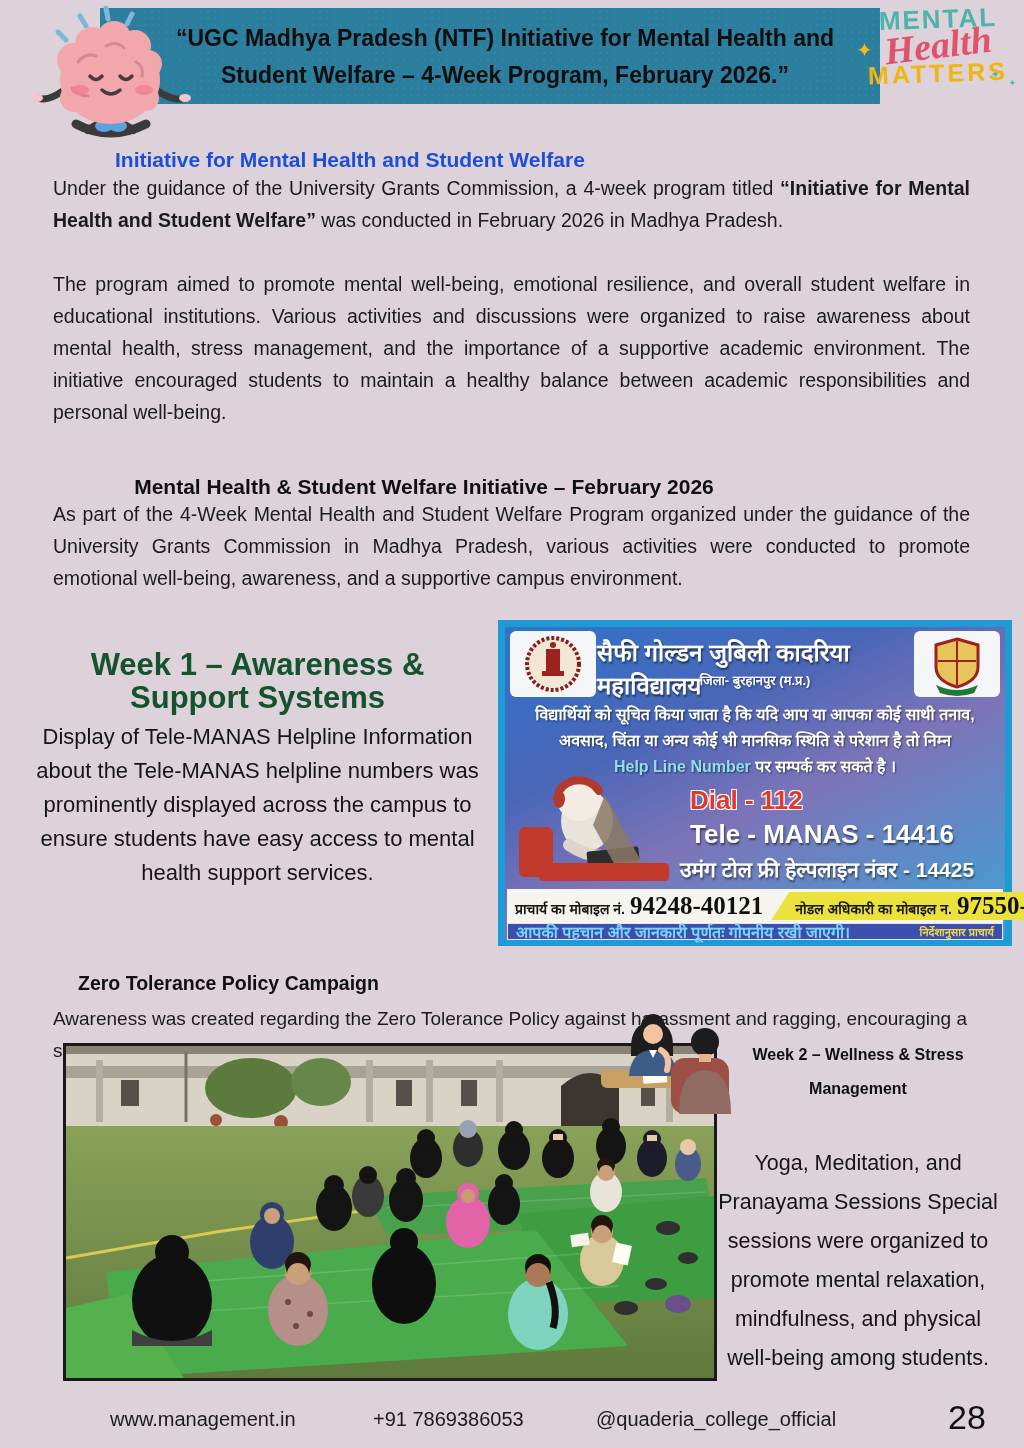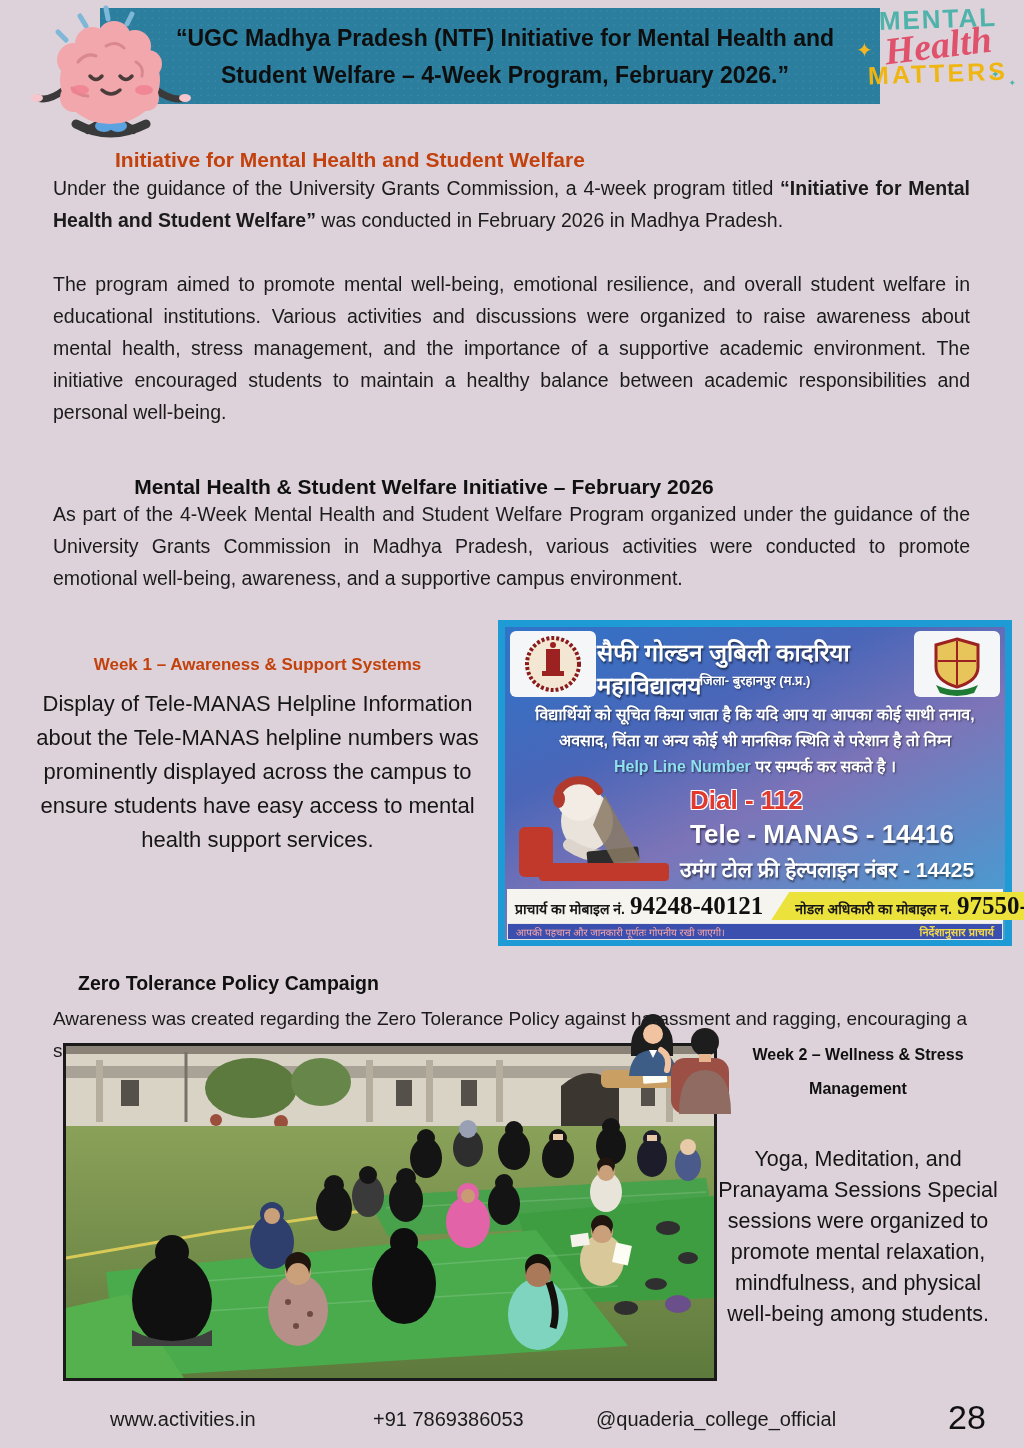--- a/index.html
+++ b/index.html
@@ -16,30 +16,30 @@
   .logo{position:absolute;left:858px;top:4px;width:160px;height:122px;text-align:center;}
   .logo .l1{display:block;font-weight:bold;font-size:26px;letter-spacing:2px;color:#4fb3ab;transform:rotate(-2deg);}
   .logo .l2{display:block;font-family:"Liberation Serif","DejaVu Serif",serif;font-style:italic;font-weight:bold;
             font-size:38px;color:#e0526b;margin-top:-12px;transform:rotate(-7deg);}
   .logo .l3{display:block;font-weight:bold;font-size:25px;letter-spacing:3px;color:#efb612;margin-top:-8px;transform:rotate(-2deg);}
   .logo .star{position:absolute;left:-2px;top:34px;font-size:20px;color:#f2b723;}
   .logo .star2{position:absolute;right:18px;top:64px;font-size:11px;color:#4fb3ab;}
   .logo .star3{position:absolute;right:2px;top:74px;font-size:9px;color:#4fb3ab;}
 
   
-  .h-sec1{position:absolute;left:115px;top:136px;font-size:21px;font-weight:bold;color:#c2410c;margin-top:12px;}
+  .h-sec1{position:absolute;left:115px;top:136px;font-size:21px;font-weight:bold;color:#1d4ed8;margin-top:12px;}
   .para{position:absolute;left:53px;width:917px;font-size:19.5px;line-height:32px;text-align:justify;margin:0;}
   .p1{top:172px;}
   .p2{top:268px;}
   .h-sec2{position:absolute;left:0;top:458px;width:848px;text-align:center;font-size:21px;font-weight:bold;color:#101010;}
   .p3{top:498px;}
 
   
   .week1{position:absolute;left:30px;top:648px;width:455px;text-align:center;}
-  .week1 h3{margin:0;font-size:17px;line-height:33px;font-weight:bold;color:#c2410c;}
+  .week1 h3{margin:0;font-size:31px;line-height:33px;font-weight:bold;color:#14532d;}
   .week1 p{margin:6px 0 0;font-size:22px;line-height:34px;color:#151515;}
 
   .poster{position:absolute;left:498px;top:620px;width:514px;height:326px;border:7px solid #1e9ad4;box-sizing:border-box;
           background:linear-gradient(155deg,#2f74c9 0%,#4a66b8 32%,#7d74b8 55%,#5a8ec9 80%,#3fa3d6 100%);}
   .poster .panel{position:absolute;top:4px;width:86px;height:66px;background:#f4f6f8;border-radius:6px;}
   .poster .panel.left{left:5px;}
   .poster .panel.right{right:5px;}
   .poster .title{position:absolute;left:92px;right:92px;top:8px;color:#fff;font-weight:bold;
                  font-size:24px;text-shadow:1px 2px 2px rgba(0,0,0,.55);}
   .poster .subtitle{position:absolute;left:92px;right:92px;top:44px;text-align:center;color:#fff;font-weight:bold;
@@ -55,33 +55,33 @@
   .poster .umang{position:absolute;left:175px;top:228px;font-weight:bold;font-size:21px;color:#fff;
                  text-shadow:1px 2px 2px rgba(0,0,0,.5);}
   .helper{position:absolute;left:4px;top:138px;width:180px;height:128px;}
   .phonebar{position:absolute;left:2px;right:2px;top:262px;height:34px;background:#f6f4ee;display:flex;align-items:center;}
   .phonebar .half{display:flex;align-items:baseline;gap:5px;padding:0 8px;white-space:nowrap;}
   .phonebar .half.right{background:#ece23c;clip-path:polygon(18px 0,100% 0,100% 100%,0 100%);padding-left:24px;flex:1;}
   .phonebar .lbl{font-weight:bold;font-size:14px;color:#171717;}
   .phonebar .num{font-family:"Liberation Serif","DejaVu Serif",serif;font-weight:bold;font-size:25px;color:#101010;}
   .confbar{position:absolute;left:2px;right:2px;top:296px;height:17px;background:#3a4fae;border:1px solid #e8e8e8;
            display:flex;justify-content:space-between;align-items:center;padding:0 8px;box-sizing:border-box;}
-  .confbar .c1{color:#fca5a5;font-weight:normal;font-size:10px;white-space:nowrap;}
+  .confbar .c1{color:#7dd3fc;font-weight:bold;font-size:16px;white-space:nowrap;}
   .confbar .c2{color:#f3d84a;font-weight:bold;font-size:11px;white-space:nowrap;}
 
   
   .h-zero{position:absolute;left:78px;top:952px;font-size:19.5px;font-weight:bold;color:#101010;}
   .p4{top:978px;font-size:19px;line-height:32px;text-align:left;margin-top:25px;}
 
   
   .photo{position:absolute;left:63px;top:1043px;width:648px;height:332px;border:3px solid #1a1a1a;box-sizing:content-box;}
   .illustration{position:absolute;left:597px;top:1008px;width:138px;height:114px;}
   .week2{position:absolute;left:716px;top:1038px;width:284px;text-align:center;}
   .week2 h3{margin:0;font-size:16px;line-height:34px;font-weight:bold;color:#101010;}
-  .week2 p{margin:38px 0 0;font-size:21.5px;line-height:31px;color:#151515;}
+  .week2 p{margin:38px 0 0;font-size:21.5px;line-height:39px;color:#151515;}
 
   
   .footer{position:absolute;left:0;top:1398px;width:1024px;height:50px;}
   .footer .site{position:absolute;left:110px;top:10px;font-size:20px;}
   .footer .phone{position:absolute;left:373px;top:10px;font-size:20px;}
   .footer .insta{position:absolute;left:596px;top:10px;font-size:20px;}
   .footer .pageno{position:absolute;left:948px;top:0;font-size:34px;color:#101010;}
 </style>
 </head>
 <body>
@@ -387,19 +387,19 @@
     <circle cx="108" cy="34" r="14" fill="#1d1d1d"></circle>
     <rect x="102" y="46" width="12" height="8" fill="#e8b48e"></rect>
   </svg>
 
   <div class="week2">
     <h3>Week 2 – Wellness &amp; Stress Management</h3>
     <p>Yoga, Meditation, and Pranayama Sessions Special sessions were organized to promote mental relaxation, mindfulness, and physical well-being among students.</p>
   </div>
 
   <div class="footer">
-    <span class="site">www.activities.in</span>
+    <span class="site">www.management.in</span>
     <span class="phone">+91 7869386053</span>
     <span class="insta">@quaderia_college_official</span>
     <span class="pageno">28</span>
   </div>
 
 </div>
 
 </body></html>

